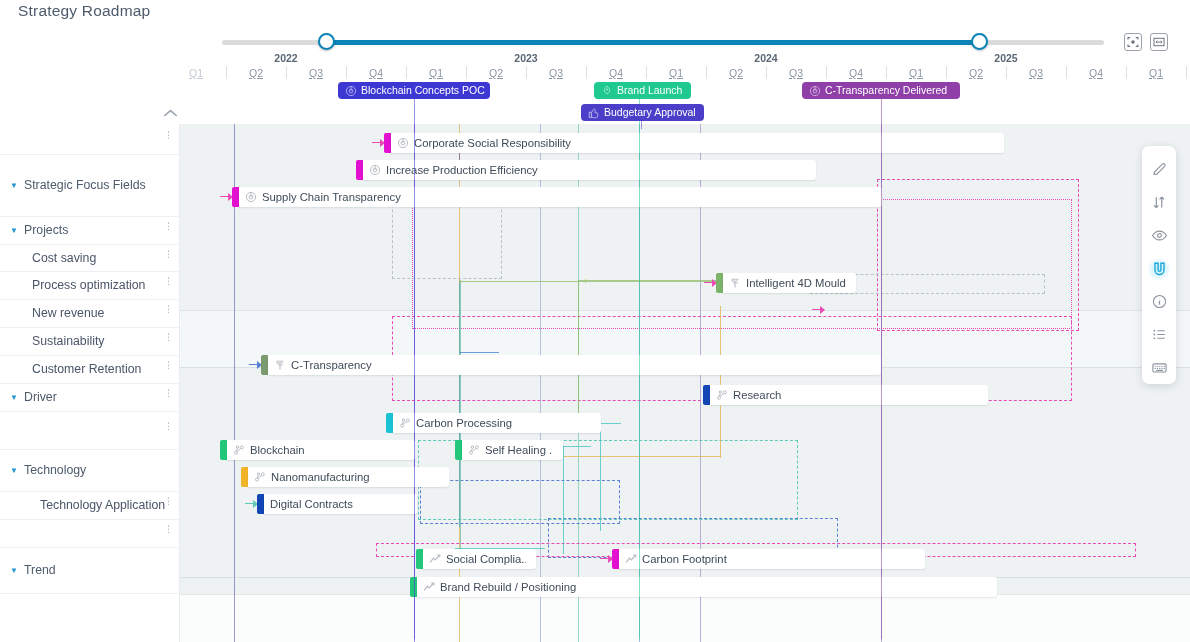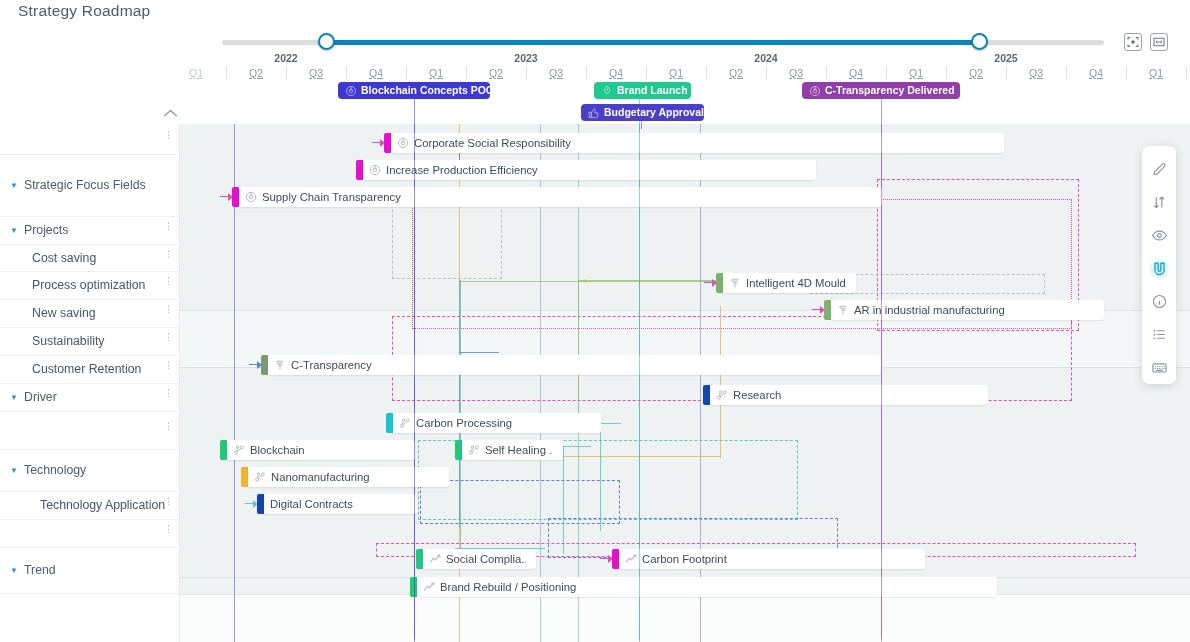--- a/index.html
+++ b/index.html
@@ -39,21 +39,21 @@
 
   
   .tl-header { position:absolute; left:180px; top:52px; width:1010px; height:72px; }
   .year-lbl { position:absolute; top:0px; font-size:10.5px; font-weight:bold; color:#5b6775; transform:translateX(-50%); }
   .q-lbl { position:absolute; top:15px; font-size:10.5px; color:#8d97a3; transform:translateX(-50%);text-decoration:underline; }
   .q-lbl.dim { color:#c3c9d1; }
   .q-tick { position:absolute; top:14px; width:1px; height:13px; background:#dde1e6; }
 
   .ms {
     position:absolute; height:17px; border-radius:4px; color:#fff;
-    font-size:10.5px; font-weight:bold; display:flex; align-items:center;
+    font-size:10.5px; font-weight:normal; display:flex; align-items:center;
     padding:0 7px; gap:4px; white-space:nowrap; cursor:pointer;
     line-height:1;
   }
   .ms-stem { position:absolute; width:1.3px; background:#7b61d6; }
 
   
   .collapse-chev {
     position:absolute; left:160px; top:105px; width:20px; height:16px;
     display:flex; align-items:center; justify-content:center; cursor:pointer; color:#9aa3ad;
   }
@@ -193,21 +193,21 @@
       </div>
       <div class="srow" style="top:121px;height:27px">
         <span class="lbl" style="left:32px;top:5.5px">Cost saving</span>
         <span class="dots" style="top:7.5px">⋮</span>
       </div>
       <div class="srow" style="top:148px;height:28px">
         <span class="lbl" style="left:32px;top:6px">Process optimization</span>
         <span class="dots" style="top:8px">⋮</span>
       </div>
       <div class="srow" style="top:176px;height:28px">
-        <span class="lbl" style="left:32px;top:6px">New saving</span>
+        <span class="lbl" style="left:32px;top:6px">New revenue</span>
         <span class="dots" style="top:8px">⋮</span>
       </div>
       <div class="srow" style="top:204px;height:28px">
         <span class="lbl" style="left:32px;top:6px">Sustainability</span>
         <span class="dots" style="top:8px">⋮</span>
       </div>
       <div class="srow" style="top:232px;height:28px">
         <span class="lbl" style="left:32px;top:6px">Customer Retention</span>
         <span class="dots" style="top:8px">⋮</span>
       </div>
@@ -329,31 +329,20 @@
           <svg class="tico" width="12" height="12" viewBox="0 0 12 12">
             <path d="M6 10.6V4.2" stroke="#7e8894" stroke-width="1.1"></path>
             <path d="M3 2.2h6l-1.4 2H3z" fill="none" stroke="#7e8894" stroke-width="1"></path>
             <path d="M4.3 6h4.4" stroke="#7e8894" stroke-width="1"></path>
           </svg>
           <span class="tname">Intelligent 4D Moulds</span>
         </div>
       </div>
       <div class="dep" style="left:632px;top:185px;width:10px;height:1.4px;background:#e84bb5"></div>
       <div class="arrow" style="left:640px;top:181.5px;border-top:4px solid transparent;border-bottom:4px solid transparent;border-left:5px solid #e84bb5"></div>
-      <div class="task" style="left:644px;top:176px;width:280px">
-        <div class="cap" style="background:#7cb36a"></div>
-        <div class="body">
-          <svg class="tico" width="12" height="12" viewBox="0 0 12 12">
-            <path d="M6 10.6V4.2" stroke="#7e8894" stroke-width="1.1"></path>
-            <path d="M3 2.2h6l-1.4 2H3z" fill="none" stroke="#7e8894" stroke-width="1"></path>
-            <path d="M4.3 6h4.4" stroke="#7e8894" stroke-width="1"></path>
-          </svg>
-          <span class="tname">AR in industrial manufacturing</span>
-        </div>
-      </div>
       <div class="dep" style="left:69px;top:240px;width:10px;height:1.4px;background:#5a7fd4"></div>
       <div class="arrow" style="left:77px;top:236.5px;border-top:4px solid transparent;border-bottom:4px solid transparent;border-left:5px solid #5a7fd4"></div>
       <div class="task" style="left:81px;top:231px;width:620px">
         <div class="cap" style="background:#7c9a6f"></div>
         <div class="body">
           <svg class="tico" width="12" height="12" viewBox="0 0 12 12">
             <path d="M6 10.6V4.2" stroke="#7e8894" stroke-width="1.1"></path>
             <path d="M3 2.2h6l-1.4 2H3z" fill="none" stroke="#7e8894" stroke-width="1"></path>
             <path d="M4.3 6h4.4" stroke="#7e8894" stroke-width="1"></path>
           </svg>

